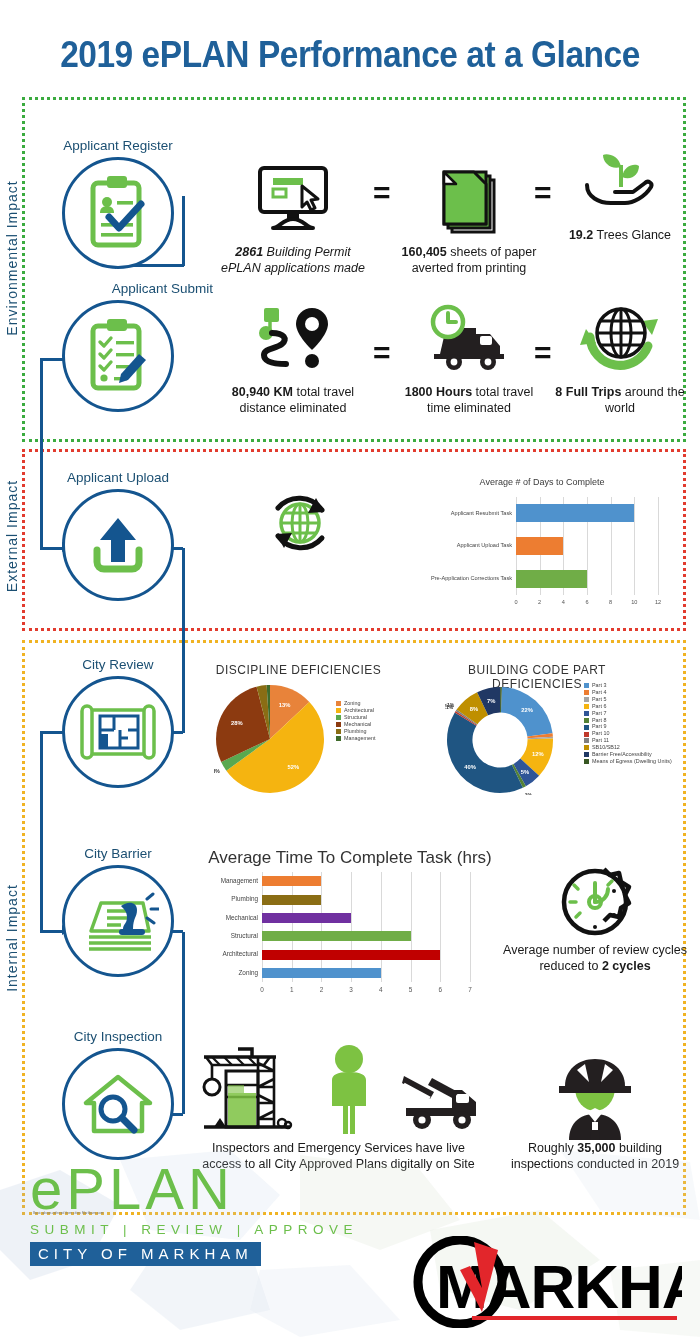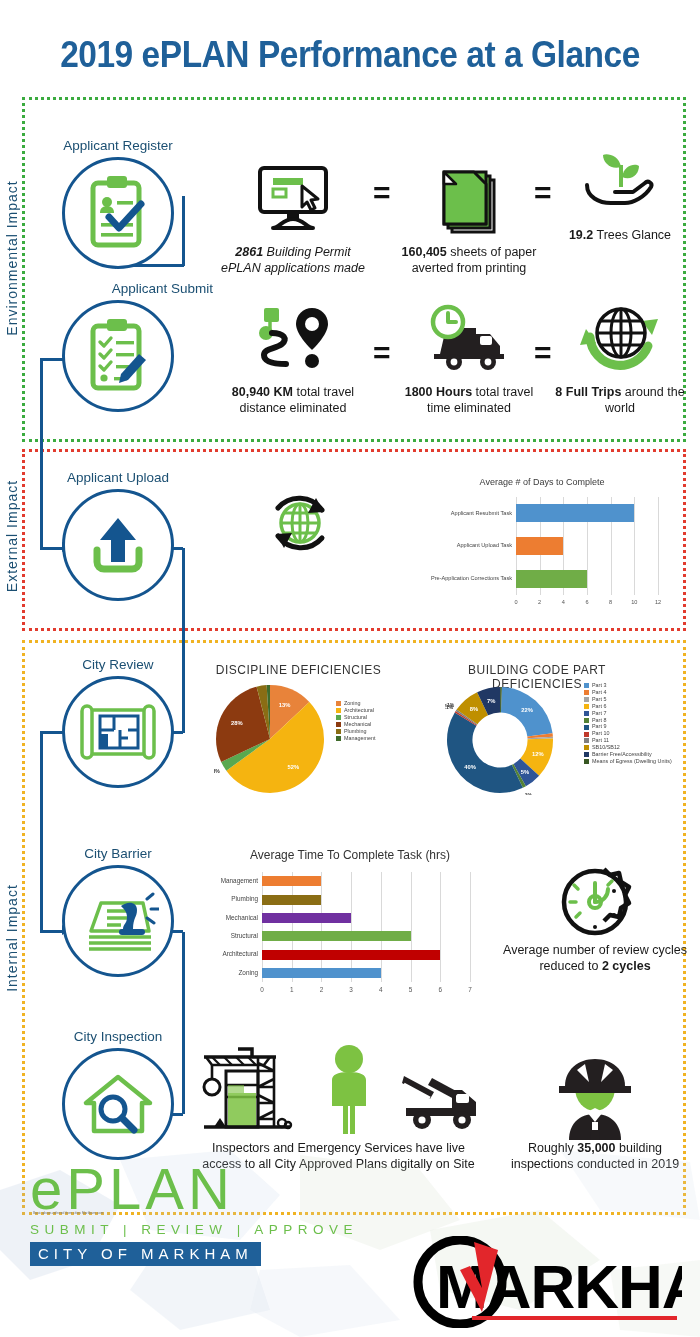--- a/index.html
+++ b/index.html
@@ -524,21 +524,21 @@
         <path d="M30 26h20M30 33h20M30 40h14" stroke="#6cbf4b" stroke-width="3.5" fill="none"></path>
         <path d="M46 44c0-5 4-5 4-12 0-5-3-8-6-11 6-5 16-5 16 4 0 7-4 8-4 19z" fill="#14558f"></path>
         <rect x="42" y="44" width="26" height="6" rx="3" fill="#14558f"></rect>
         <path d="M70 14l6-5M74 24h8M70 33l7 5" stroke="#14558f" stroke-width="3" stroke-linecap="round"></path>
       </svg>
       </span>
     </div>
   </div>
 
   <div class="chart" style="left:200px; top:848px; width:300px; height:165px;">
-    <div class="chart-title" style="font-size:12px; color:#333;">Average Time To Complete Task (hrs)</div>
+    <div class="chart-title" style="font-size:17px; color:#333;">Average Time To Complete Task (hrs)</div>
     <div class="hbar-wrap" id="c2" style="position:absolute; left:62px; top:24px; width:208px; height:110px;">
         <div class="gridline" style="left: 0px; top: 0px; height: 110px;"></div>
         <div class="axis-tick" style="left: 0px; top: 114px; font-size: 6.4px;">0</div>
         <div class="gridline" style="left: 29.7143px; top: 0px; height: 110px;"></div>
         <div class="axis-tick" style="left: 29.7143px; top: 114px; font-size: 6.4px;">1</div>
         <div class="gridline" style="left: 59.4286px; top: 0px; height: 110px;"></div>
         <div class="axis-tick" style="left: 59.4286px; top: 114px; font-size: 6.4px;">2</div>
         <div class="gridline" style="left: 89.1429px; top: 0px; height: 110px;"></div>
         <div class="axis-tick" style="left: 89.1429px; top: 114px; font-size: 6.4px;">3</div>
         <div class="gridline" style="left: 118.857px; top: 0px; height: 110px;"></div>

